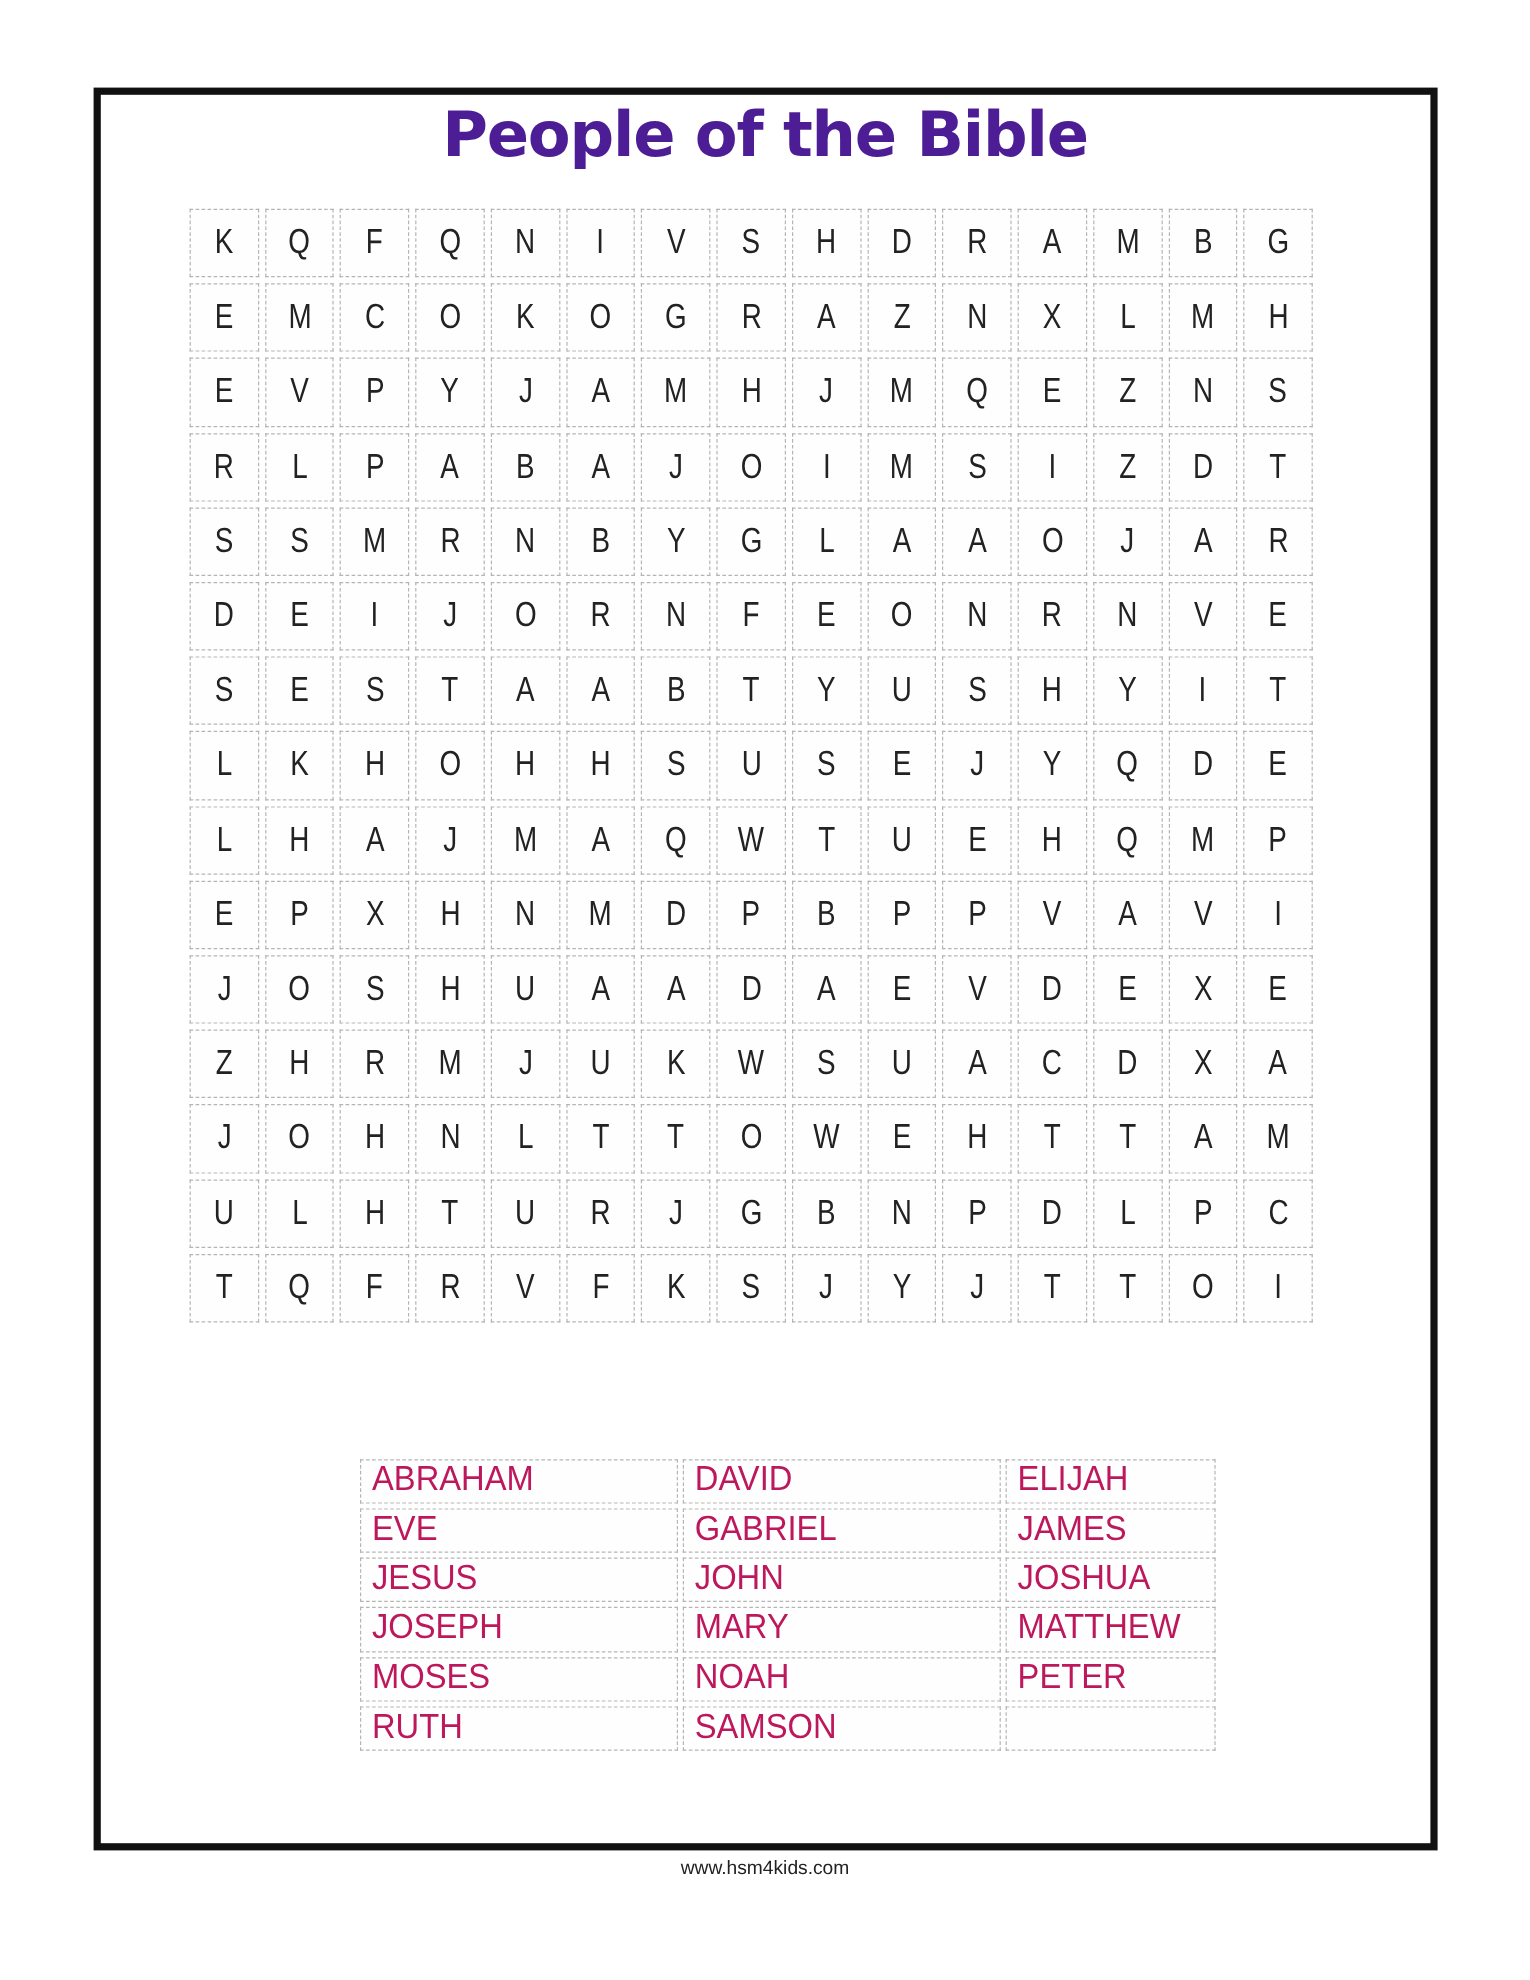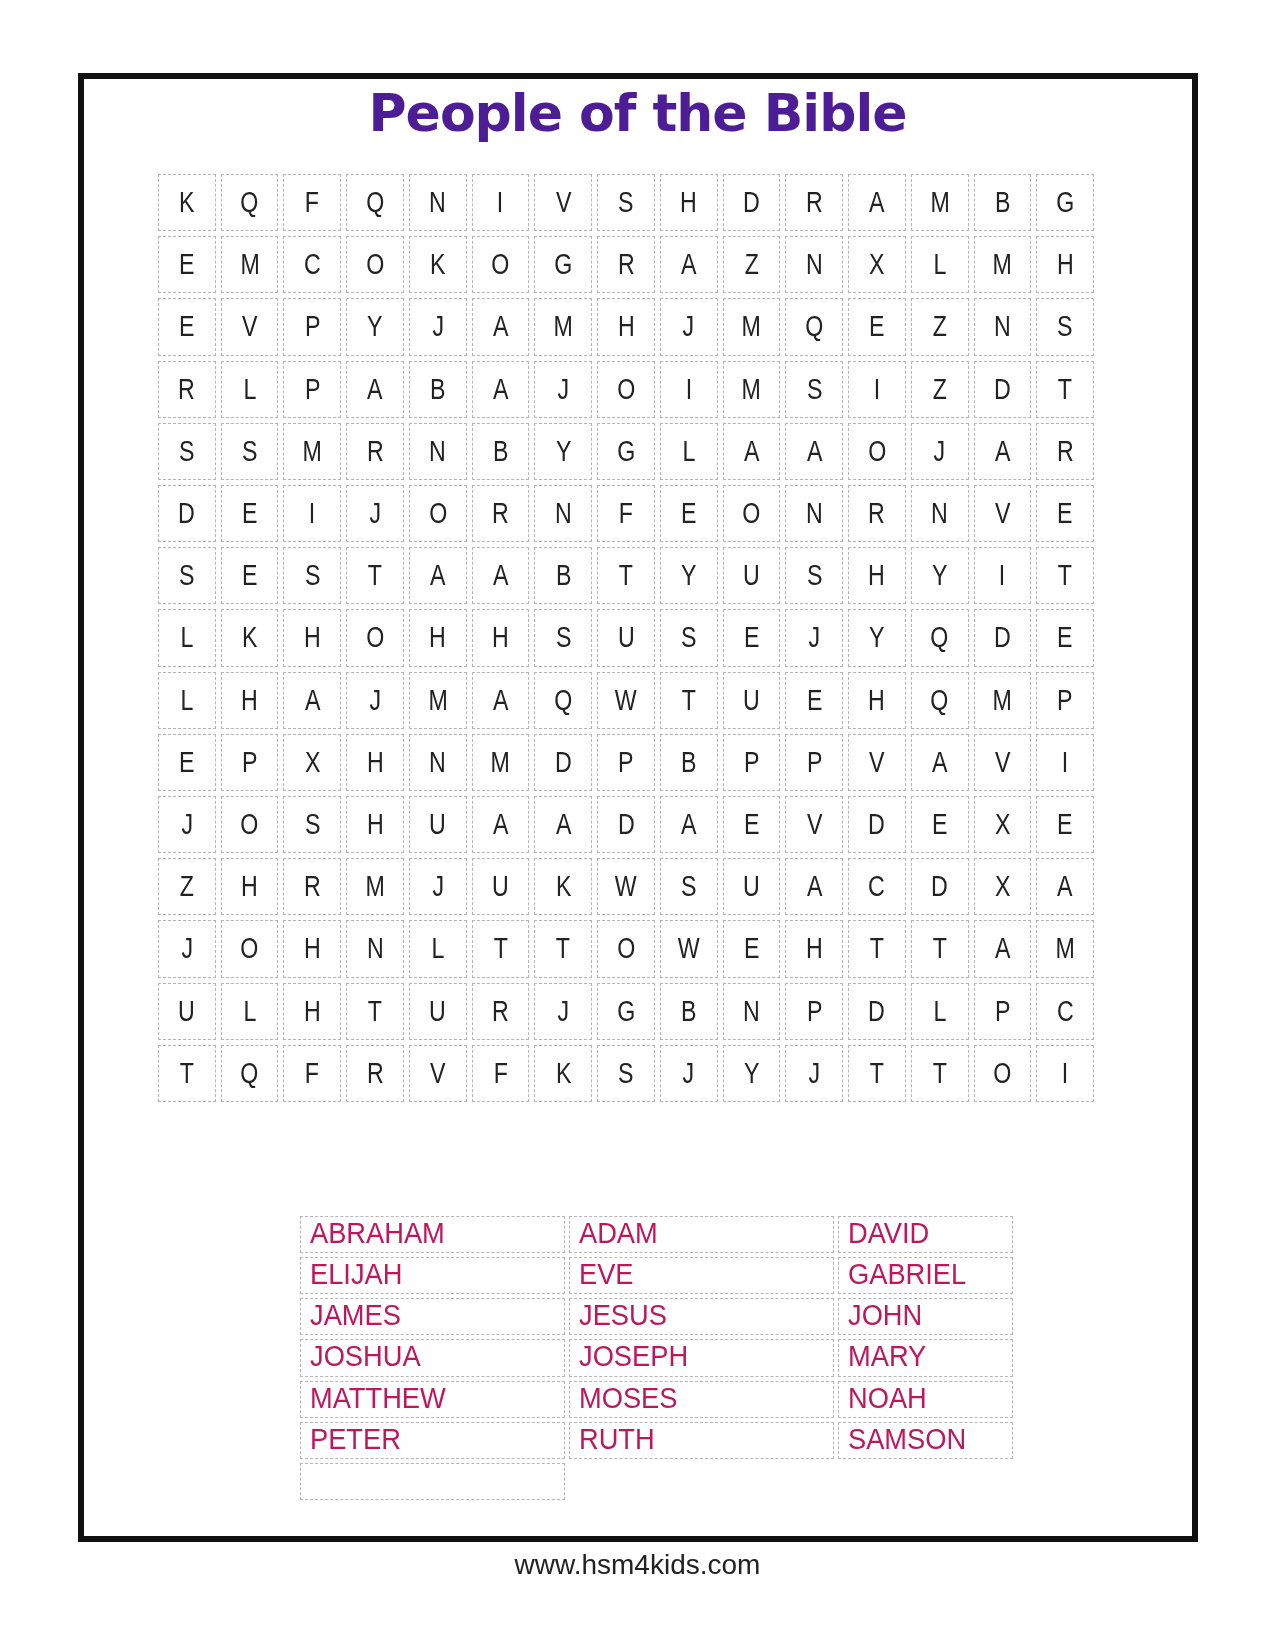--- a/index.html
+++ b/index.html
@@ -40,21 +40,21 @@
   }
   .word-cell{
     border:1px dashed #b5b5b5;background:#fefefe;
     display:flex;padding-left:9px;box-sizing:border-box;
     font-size:29px;color:#be185d;white-space:nowrap;
   }
   .word-cell span{display:inline-block;transform:scaleX(0.94);transform-origin:left center;}
   
   .footer{
     position:absolute;left:0;top:1549px;width:100%;text-align:center;
-    font-size:28px;color:#222222;
+    font-size:16px;color:#222222;
   }
 </style>
 </head>
 <body>
 
 <div class="frame"></div>
 
 <div class="title">People of the Bible</div>
 
 <div class="letter-grid">
@@ -733,23 +733,20 @@
     <div class="cell">
       <span>I</span>
     </div>
   </div>
 
 <div class="word-table">
     <div class="word-cell">
       <span>ABRAHAM</span>
     </div>
     <div class="word-cell">
-      <span>ADAM</span>
-    </div>
-    <div class="word-cell">
       <span>DAVID</span>
     </div>
     <div class="word-cell">
       <span>ELIJAH</span>
     </div>
     <div class="word-cell">
       <span>EVE</span>
     </div>
     <div class="word-cell">
       <span>GABRIEL</span>

